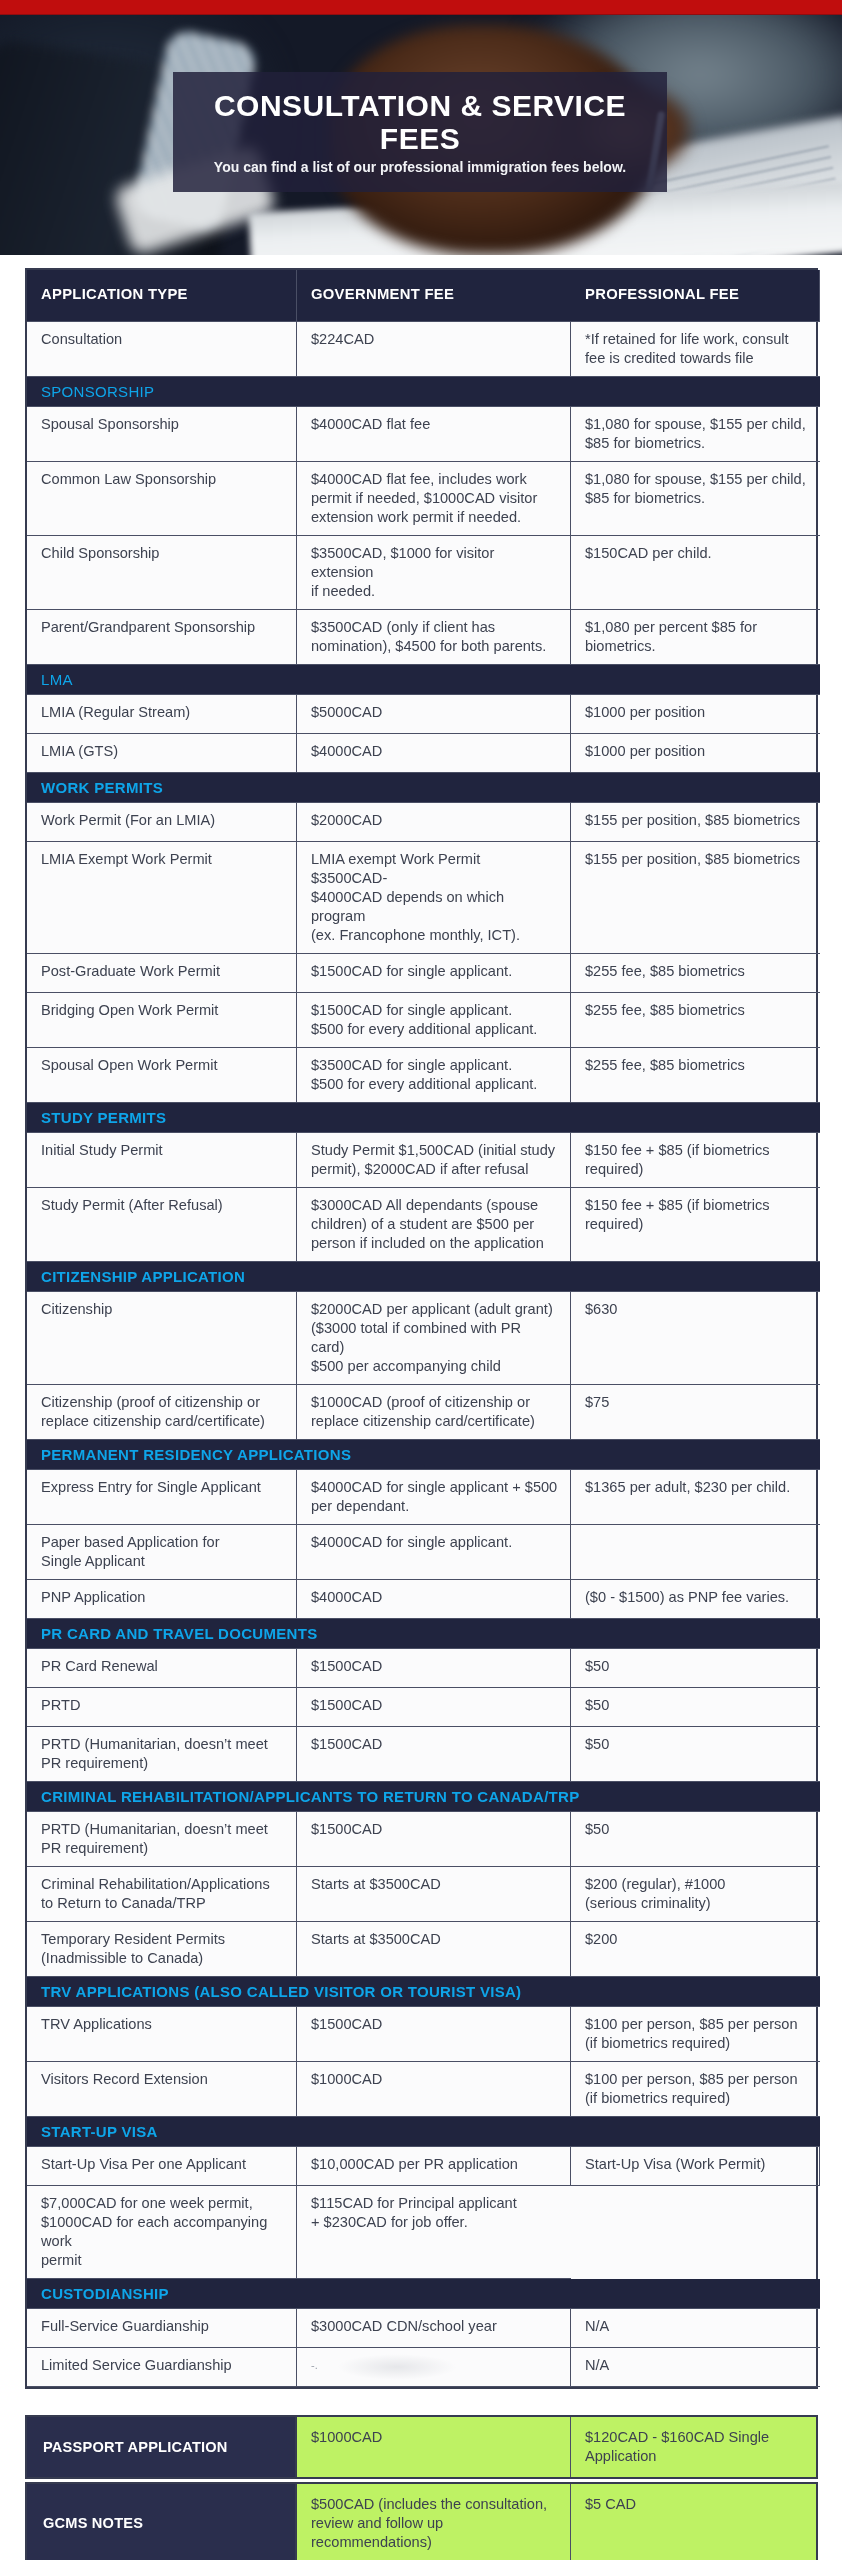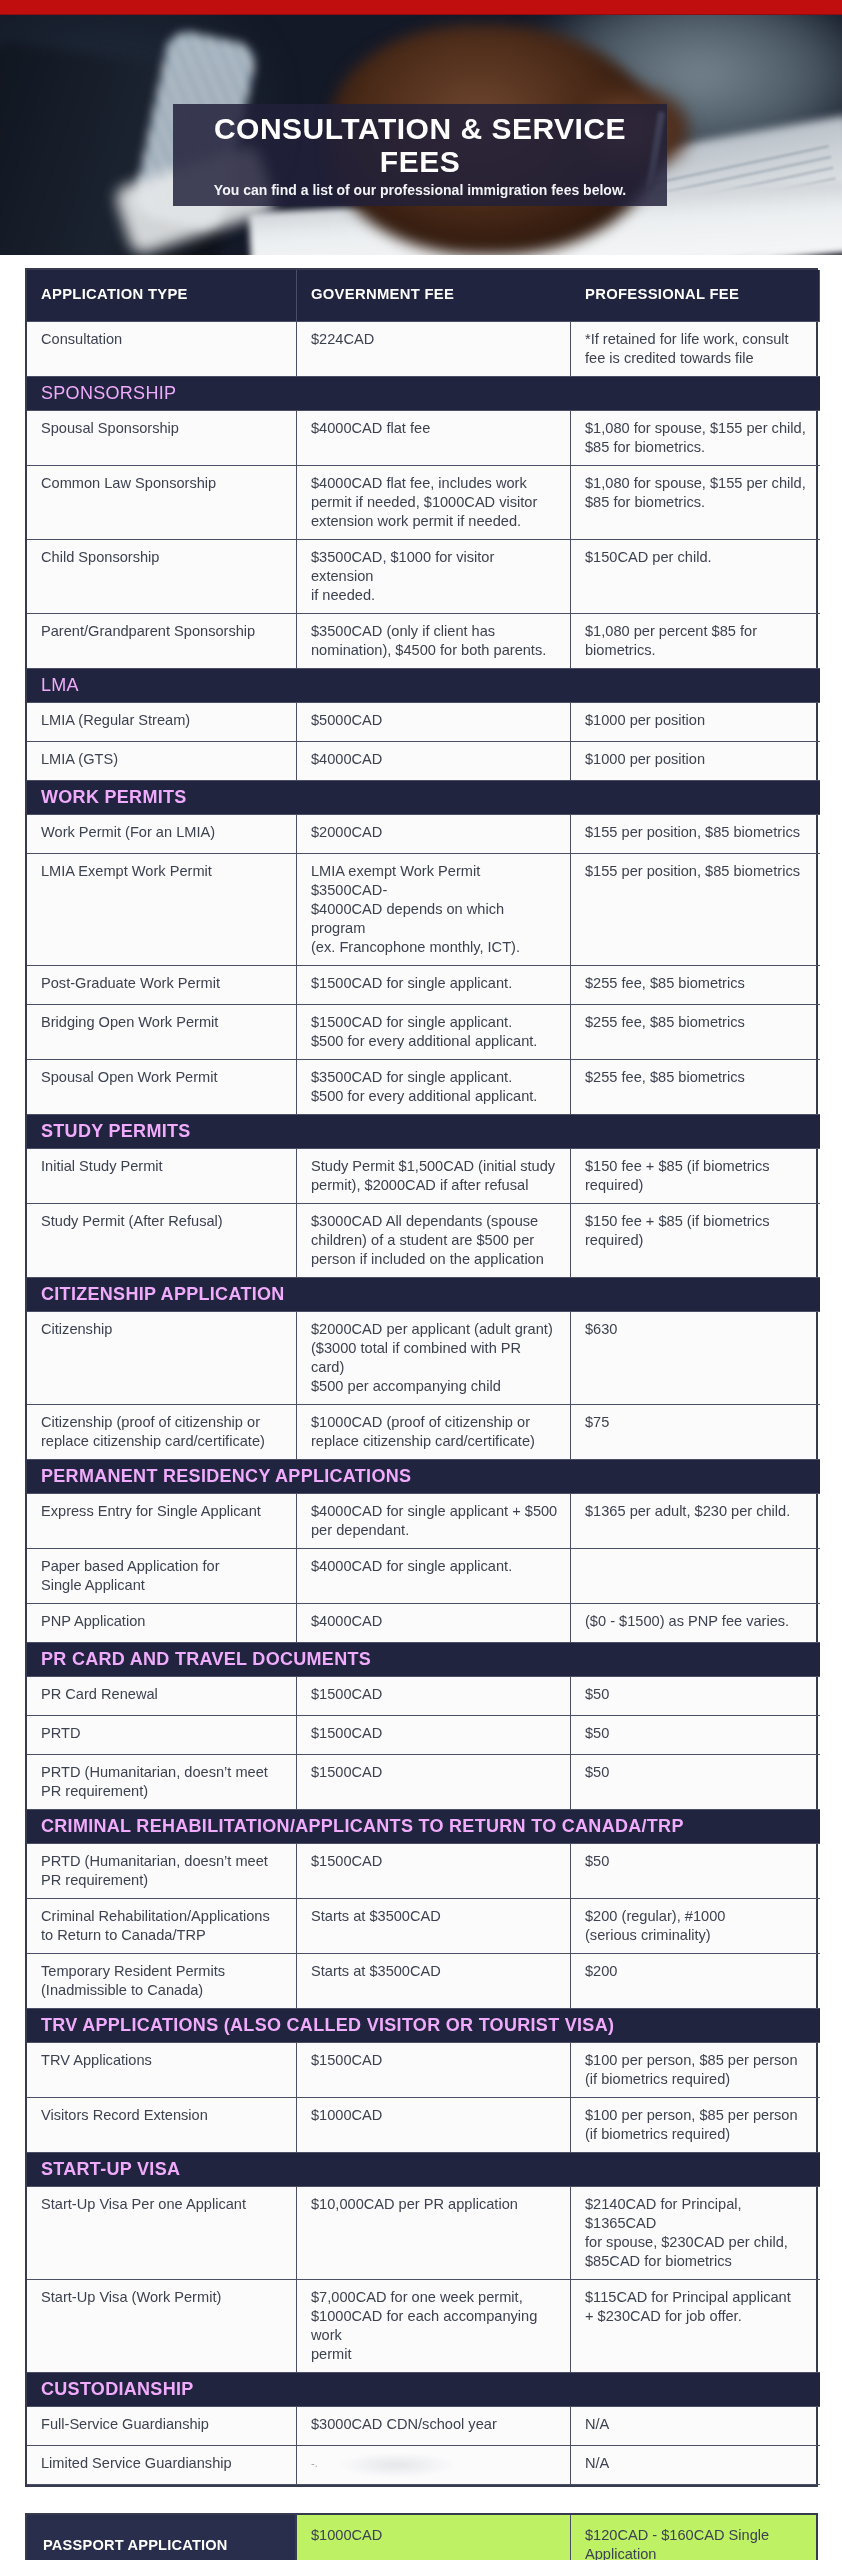--- a/index.html
+++ b/index.html
@@ -23,35 +23,35 @@
   .ph-thumb{left:560px;top:70px;width:130px;height:90px;border-radius:50%;
     background:radial-gradient(ellipse at center,#7a5037 0%,#4a2a18 60%,rgba(20,25,39,0) 85%);filter:blur(8px);}
   .ph-paper{left:250px;top:182px;width:600px;height:70px;transform:rotate(-3deg);
     background:linear-gradient(180deg,#cfd4d8 0%,#eceff1 40%,#f5f6f7 100%);filter:blur(3px);}
   .ph-paper2{left:620px;top:120px;width:240px;height:130px;transform:rotate(-10deg);
     background:linear-gradient(180deg,#b9c1c8 0%,#e4e8ea 60%);filter:blur(4px);}
   .ph-lines{left:640px;top:150px;width:200px;height:90px;transform:rotate(-12deg);opacity:.5;filter:blur(1px);
     background:repeating-linear-gradient(180deg,rgba(90,105,125,.75) 0 2px,rgba(0,0,0,0) 2px 11px);}
   .ph-pen{left:652px;top:96px;width:7px;height:80px;transform:rotate(9deg);border-radius:4px;
     background:linear-gradient(180deg,#d8dde2 0%,#8e979e 100%);filter:blur(1.5px);}
-  .hero-box{position:absolute;left:173px;top:57px;width:494px;height:102px;
+  .hero-box{position:absolute;left:173px;top:57px;width:494px;height:120px;
     background:rgba(33,32,58,0.84);display:flex;flex-direction:column;justify-content:center;
-    text-align:center;margin-top:32px;}
+    text-align:center;}
   .hero-box h1{margin:0;color:#fff;font-size:30px;font-weight:700;letter-spacing:.5px;line-height:1.1;}
   .hero-box p{margin:4px 0 0 0;color:#f2f3f6;font-size:14px;font-weight:700;}
   
   .tbl-wrap{margin:13px 24px 0 25px;}
   .grid{display:grid;grid-template-columns:270px 274px 249px;border:2px solid #363b50;background:#fbfbfc;}
   .cell{border-right:1px solid #4a4f65;border-bottom:1px solid #4a4f65;padding:8px 12px 8px 14px;
     font-size:14.6px;line-height:19px;color:#3d4250;min-height:22px;white-space:pre-line;
     display:flex;flex-direction:column;justify-content:flex-start;}
   .cell.c3{border-right:none;}
   .cell.head{background:#20243e;color:#ffffff;font-weight:700;letter-spacing:.3px;
     padding-top:15px;padding-bottom:14px;font-size:14.8px;}
-  .sec{grid-column:1 / -1;background:#20243e;color:#f0abfc;font-weight:700;font-size:18px;
+  .sec{grid-column:1 / -1;background:#20243e;color:#0ea5e9;font-weight:700;font-size:15px;
     letter-spacing:.3px;padding:6px 12px 6px 14px;min-height:16px;display:flex;align-items:center;
     border-bottom:1px solid #4a4f65;}
   .sec.light{font-weight:400;}
   .muted{color:#9aa0ab;font-size:11px;}
   .smudge{position:relative;}
   .smudge::after{content:"";position:absolute;left:40px;top:6px;width:120px;height:26px;border-radius:50%;
     background:radial-gradient(ellipse at center,rgba(190,193,200,.35) 0%,rgba(255,255,255,0) 70%);}
   
   .xtbl{margin:26px 24px 0 25px;}
   .xrow{display:grid;grid-template-columns:270px 274px 249px;margin-bottom:3px;
@@ -207,23 +207,20 @@
         <div class="cell c2">$1500CAD</div>
         <div class="cell c3">$100 per person, $85 per person
 (if biometrics required)</div>
         <div class="cell c1">Visitors Record Extension</div>
         <div class="cell c2">$1000CAD</div>
         <div class="cell c3">$100 per person, $85 per person
 (if biometrics required)</div>
         <div class="sec">START-UP VISA</div>
         <div class="cell c1">Start-Up Visa Per one Applicant</div>
         <div class="cell c2">$10,000CAD per PR application</div>
-        <div class="cell c3">$2140CAD for Principal, $1365CAD
-for spouse, $230CAD per child,
-$85CAD for biometrics</div>
         <div class="cell c1">Start-Up Visa (Work Permit)</div>
         <div class="cell c2">$7,000CAD for one week permit,
 $1000CAD for each accompanying work
 permit</div>
         <div class="cell c3">$115CAD for Principal applicant
 + $230CAD for job offer.</div>
         <div class="sec">CUSTODIANSHIP</div>
         <div class="cell c1">Full-Service Guardianship</div>
         <div class="cell c2">$3000CAD CDN/school year</div>
         <div class="cell c3">N/A</div>

